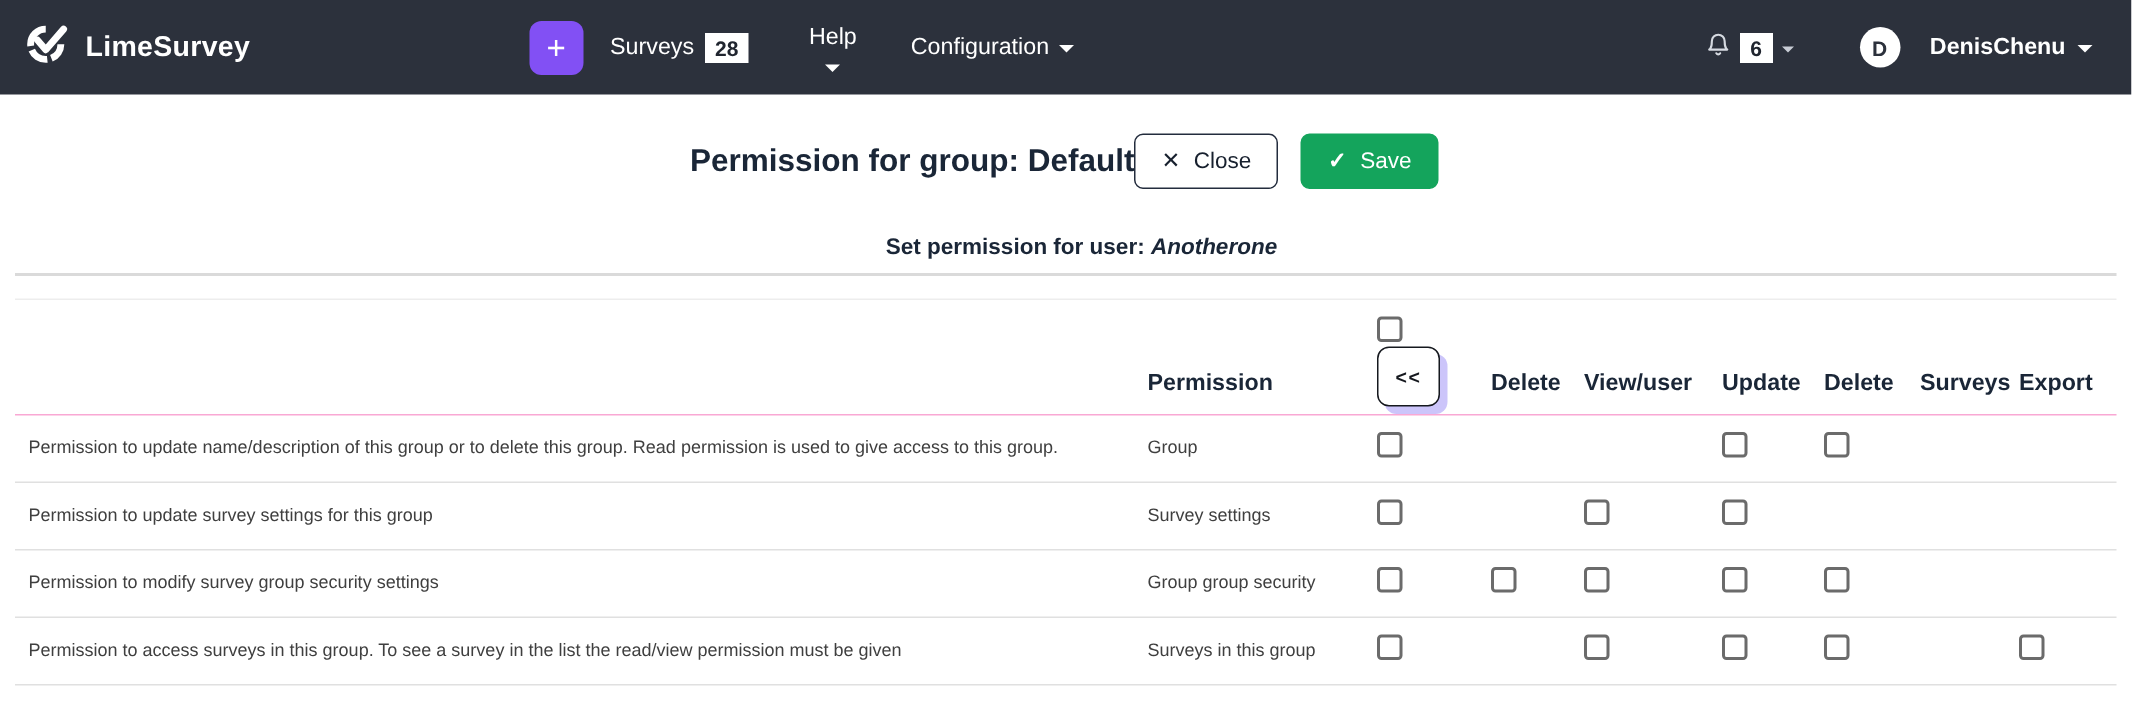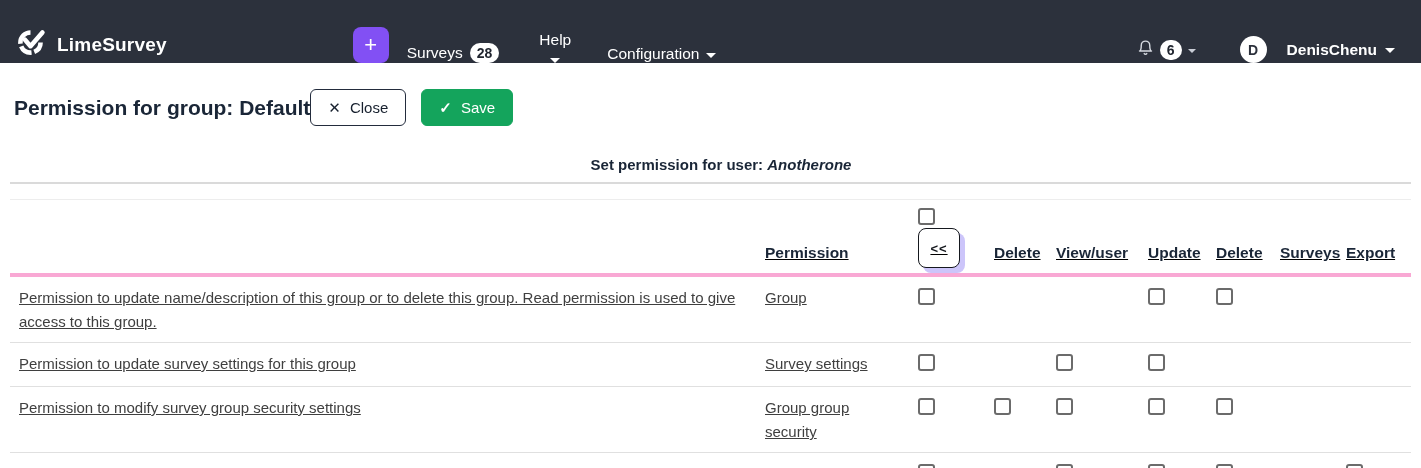--- a/index.html
+++ b/index.html
@@ -1,77 +1,77 @@
 <!DOCTYPE html>
 <html><head>
 <meta charset="utf-8">
 <style>
   * { margin:0; padding:0; box-sizing:border-box; }
   html,body { width:1421px; height:468px; overflow:hidden; background:#fff;
     font-family:"Liberation Sans", sans-serif; }
 
   
-  .navbar { height:63px; background:#2c313c; display:flex; align-items:flex-end; color:#fff; }
+  .navbar { height:63px; background:#2c313c; display:flex; align-items:center; color:#fff; }
   .brand { display:flex; align-items:center; gap:10px; margin-left:14px; }
   .brand-name { font-size:19px; font-weight:700; letter-spacing:.2px; }
   .plus-btn { width:36px; height:36px; margin-left:186px; background:#8250f4; border:none;
     border-radius:8px; color:#fff; font-size:22px; line-height:1; display:flex;
     align-items:center; justify-content:center; cursor:pointer; }
   .nav-item { display:flex; align-items:center; gap:7px; color:#fff; font-size:15.5px;
     font-weight:500; cursor:pointer; }
   .surveys { margin-left:18px; }
   .count-badge { background:#fff; color:#20252f; font-weight:700; font-size:14px;
-    padding:2px 7px; border-radius:10px; }
+    padding:2px 7px; border-radius:0; }
   .help { margin-left:40px;flex-direction:column; }
   .config { margin-left:36px; }
   .caret { width:0; height:0; border-left:5px solid transparent; border-right:5px solid transparent;
     border-top:5px solid #fff; display:inline-block; margin-top:2px; }
   .caret.small { border-left-width:4px; border-right-width:4px; border-top-width:4px;
     border-top-color:#c9cdd6; }
   .nav-right { margin-left:auto; display:flex; align-items:center; margin-right:26px; }
   .bell-group { display:flex; align-items:center; gap:6px; cursor:pointer; }
   .avatar-group { display:flex; align-items:center; gap:8px; margin-left:44px; cursor:pointer; }
   .avatar { width:27px; height:27px; border-radius:50%; background:#fff; color:#2c313c;
     font-weight:700; font-size:14px; display:flex; align-items:center; justify-content:center; }
   .user-name { font-size:15.5px; font-weight:700;padding-left:12px; }
 
   
-  .page-header { display:flex; align-items:center; justify-content:flex-start;
+  .page-header { display:flex; align-items:center; justify-content:center;
     padding:26px 14px 0 14px; }
   .page-title { font-size:21px; font-weight:700; color:#1a2637; }
   .header-actions { display:flex; gap:15px; margin-right:2px; }
   .btn { display:flex; align-items:center; gap:9px; height:37px; padding:0 17px;
     border-radius:6px; font-size:15px; font-weight:500; cursor:pointer;
     font-family:"Liberation Sans", sans-serif; }
   .btn.outline { background:#fff; border:1px solid #232c3d; color:#17202e; }
   .btn.success { background:#14a45c; border:1px solid #14a45c; color:#fff; }
   .x-glyph { font-size:15px; line-height:1; }
   .check-glyph { font-size:15px; line-height:1; font-weight:700; }
 
   
   .subheader { padding:30px 0 9px 21px; font-size:15px; font-weight:700; color:#1a2637;text-align:center; }
   .subheader .user-italic { font-style:italic; }
   .divider { border:none; border-top:2px solid #dadada; margin:0 10px; }
 
   
   .ptable { margin:15px 10px 0 10px; border-top:1px solid #ededed; }
   .thead-row, .trow { display:grid;
     grid-template-columns:745px 153px 76px 62px 92px 68px 64px 66px 1fr; }
-  .thead-row { height:77px; align-items:end; border-bottom:4px solid #f9a8d4;text-decoration:underline; }
+  .thead-row { height:77px; align-items:end; border-bottom:1px solid #f9a8d4; }
   .hcell { padding:0 0 11px 10px; font-size:15.5px; font-weight:700; color:#1a2637; }
   .hcell.first { padding-left:9px; }
   .all-col-stack { padding:0 0 5px 10px; display:flex; flex-direction:column; align-items:flex-start; }
   .checkbox { width:17px; height:17px; border:2px solid #6b6b6b; border-radius:3px;
     background:#fff; display:inline-block; cursor:pointer; }
   .collapse-btn { margin-top:3px; width:42px; height:40px; background:#fff;
     border:1.5px solid #15181e; border-radius:8px; font-size:13px; font-weight:600;
     color:#15181e; letter-spacing:1px; cursor:pointer; box-shadow:5px 5px 0 #ccc5fa;
     font-family:"Liberation Sans", sans-serif; }
   .trow { border-bottom:1px solid #e0e0e0; }
-  .cell { padding:9px 18px 8px 10px; font-size:15px; line-height:24px; color:#3f3f3f;text-decoration:underline; }
+  .cell { padding:9px 18px 8px 10px; font-size:12px; line-height:24px; color:#3f3f3f; }
   .cell.desc { padding-left:9px; }
   .cell.check { padding:11px 0 8px 10px; }
 </style>
 </head>
 <body>
 
 <nav class="navbar">
   <div class="brand">
     <span>
       <svg width="33" height="33" viewBox="0 0 36 36">

